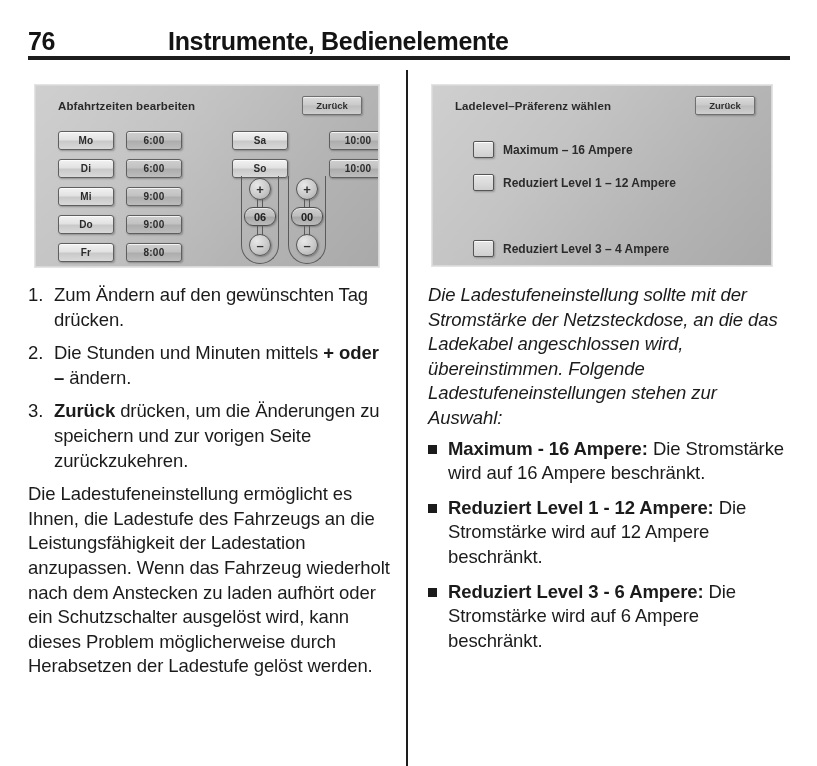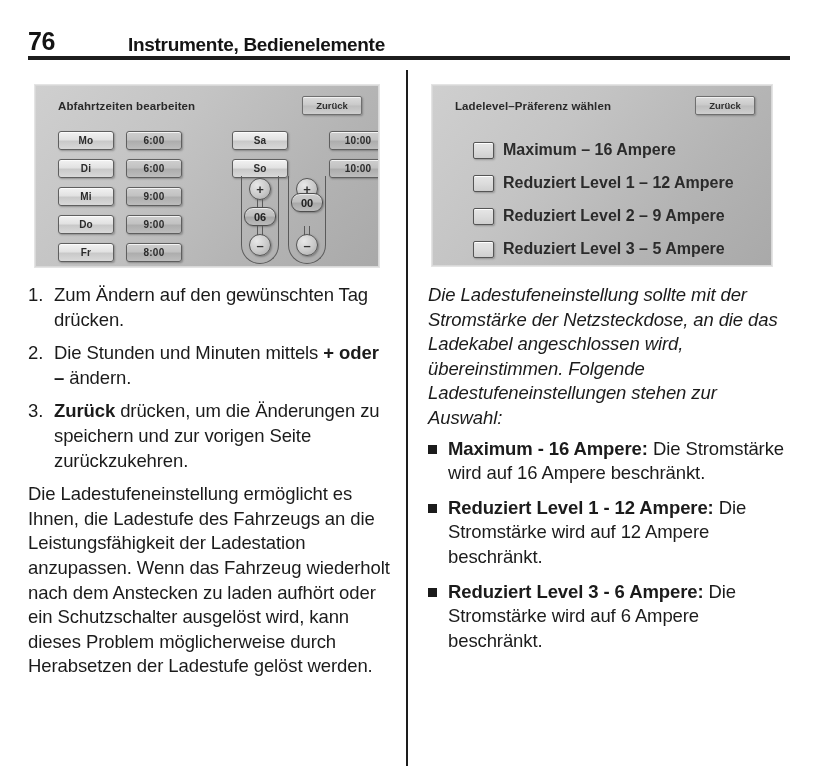--- a/index.html
+++ b/index.html
@@ -25,24 +25,25 @@
     align-items: flex-end;
   }
   .page-number {
     font-size: 25px;
     font-weight: 700;
     letter-spacing: -0.5px;
     color: #141414;
     width: 100px;
   }
   .page-title {
-    font-size: 19px;
+    font-size: 25px;
     font-weight: 700;
     letter-spacing: -0.3px;
     color: #141414;
+    margin-left: 40px;
   }
   .header-rule {
     position: absolute;
     left: 28px; top: 56px;
     width: 762px; height: 4px;
     background: #1d1d1d;
   }
 
   
   .columns {
@@ -164,21 +165,21 @@
   .chk-box {
     width: 21px; height: 17px;
     border: 1px solid #555;
     border-radius: 2px;
     background: linear-gradient(180deg, #e6e6e6 0%, #dcdcdc 50%, #cfcfcf 100%);
     box-shadow: inset 0 1px 0 #fff, 1px 1px 2px rgba(0,0,0,0.25);
     flex: none;
   }
   .chk-label {
     margin-left: 9px;
-    font-size: 16px;
+    font-size: 12px;
     font-weight: 700;
     color: #2b2b2b;
     white-space: nowrap;
   }
 
   
   .body-text {
     font-size: 18.5px;
     line-height: 1.33;
     color: #1b1b1b;
@@ -273,21 +274,21 @@
       <div class="spinner-bracket" style="left:205px; top:90px;"></div>
       <div class="spin-btn" style="left:213px; top:92px;">+</div>
       <div class="spin-stem" style="left:221px; top:113px; height:9px;"></div>
       <div class="spin-val" style="left:208px; top:121px;">06</div>
       <div class="spin-stem" style="left:221px; top:140px; height:9px;"></div>
       <div class="spin-btn" style="left:213px; top:148px;">–</div>
 
       <div class="spinner-bracket" style="left:252px; top:90px;"></div>
       <div class="spin-btn" style="left:260px; top:92px;">+</div>
       <div class="spin-stem" style="left:268px; top:113px; height:9px;"></div>
-      <div class="spin-val" style="left:255px; top:107px;">00</div>
+      <div class="spin-val" style="left:255px; top:121px;">00</div>
       <div class="spin-stem" style="left:268px; top:140px; height:9px;"></div>
       <div class="spin-btn" style="left:260px; top:148px;">–</div>
     </div>
 
     <ol class="num-list body-text">
       <li>
         <span class="num-marker">1.</span>
         <span class="num-body">
           <span>Zum Ändern auf den gewünschten Tag drücken.</span>
         </span>
@@ -316,27 +317,23 @@
       <div class="ui-back-btn">Zurück</div>
 
       <div class="chk-row" style="left:40px; top:55px;">
         <div class="chk-box"></div>
         <div class="chk-label">Maximum – 16 Ampere</div>
       </div>
       <div class="chk-row" style="left:40px; top:88px;">
         <div class="chk-box"></div>
         <div class="chk-label">Reduziert Level 1 – 12 Ampere</div>
       </div>
-      <div class="chk-row" style="left:40px; top:121px;">
-        <div class="chk-box"></div>
-        <div class="chk-label">Reduziert Level 2 – 9 Ampere</div>
-      </div>
       <div class="chk-row" style="left:40px; top:154px;">
         <div class="chk-box"></div>
-        <div class="chk-label">Reduziert Level 3 – 5 Ampere</div>
+        <div class="chk-label">Reduziert Level 3 – 4 Ampere</div>
       </div>
     </div>
 
     <p class="para body-text" style="margin-top:17px;font-style:italic;">Die Ladestufeneinstellung sollte mit der Stromstärke der Netzsteckdose, an die das Ladekabel angeschlossen wird, übereinstimmen. Folgende Ladestufeneinstellungen stehen zur Auswahl:</p>
 
     <ul class="bullet-list body-text">
       <li>
         <span class="sq-marker">
             <span></span>
           </span>

